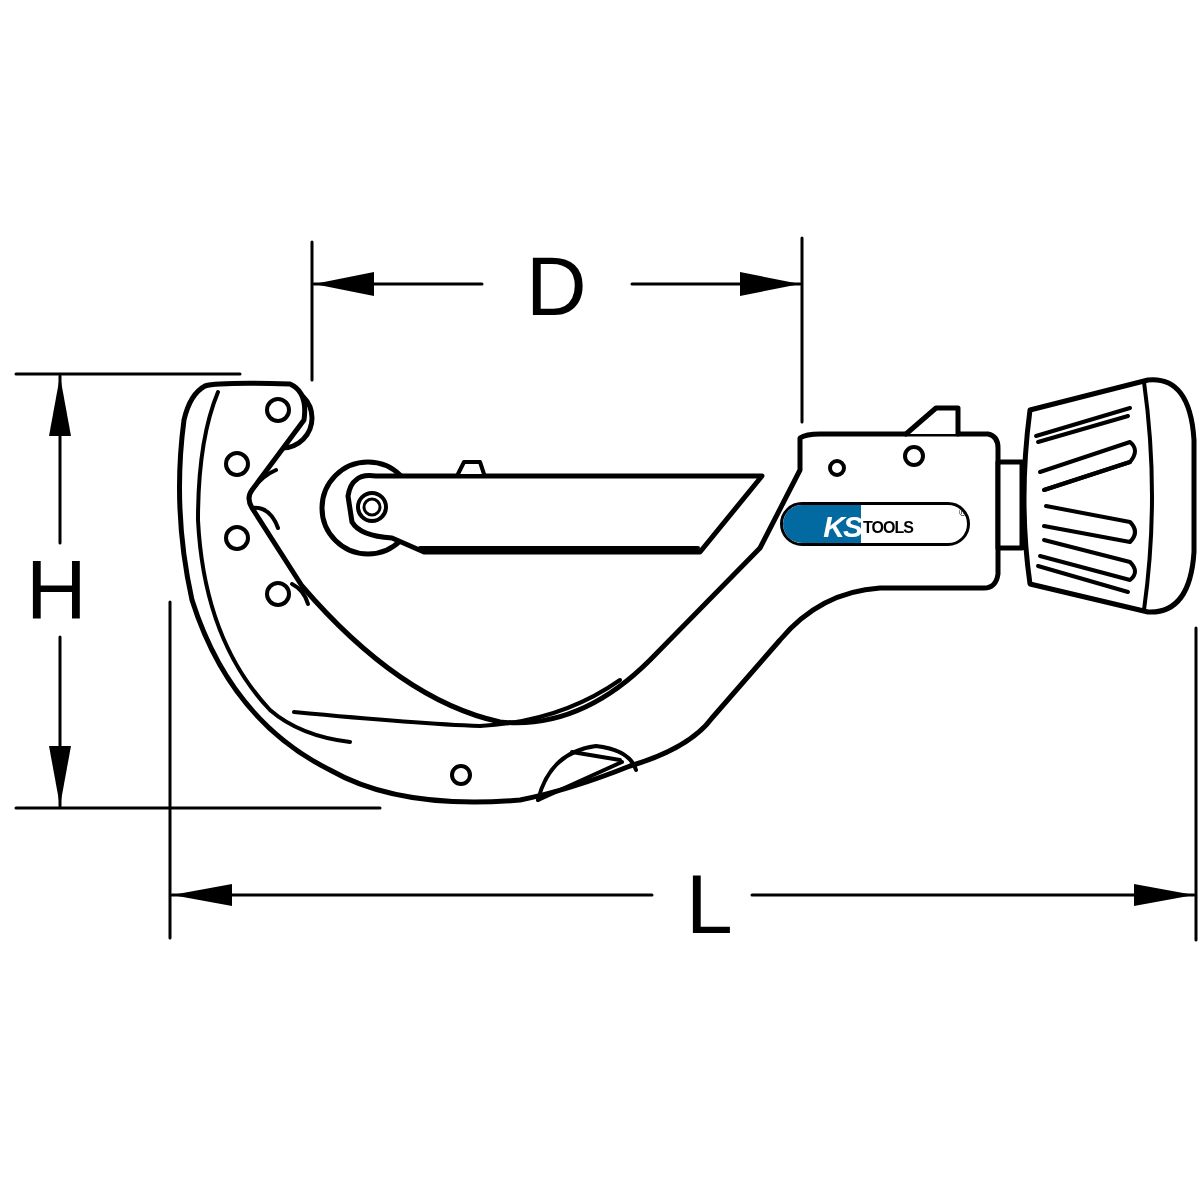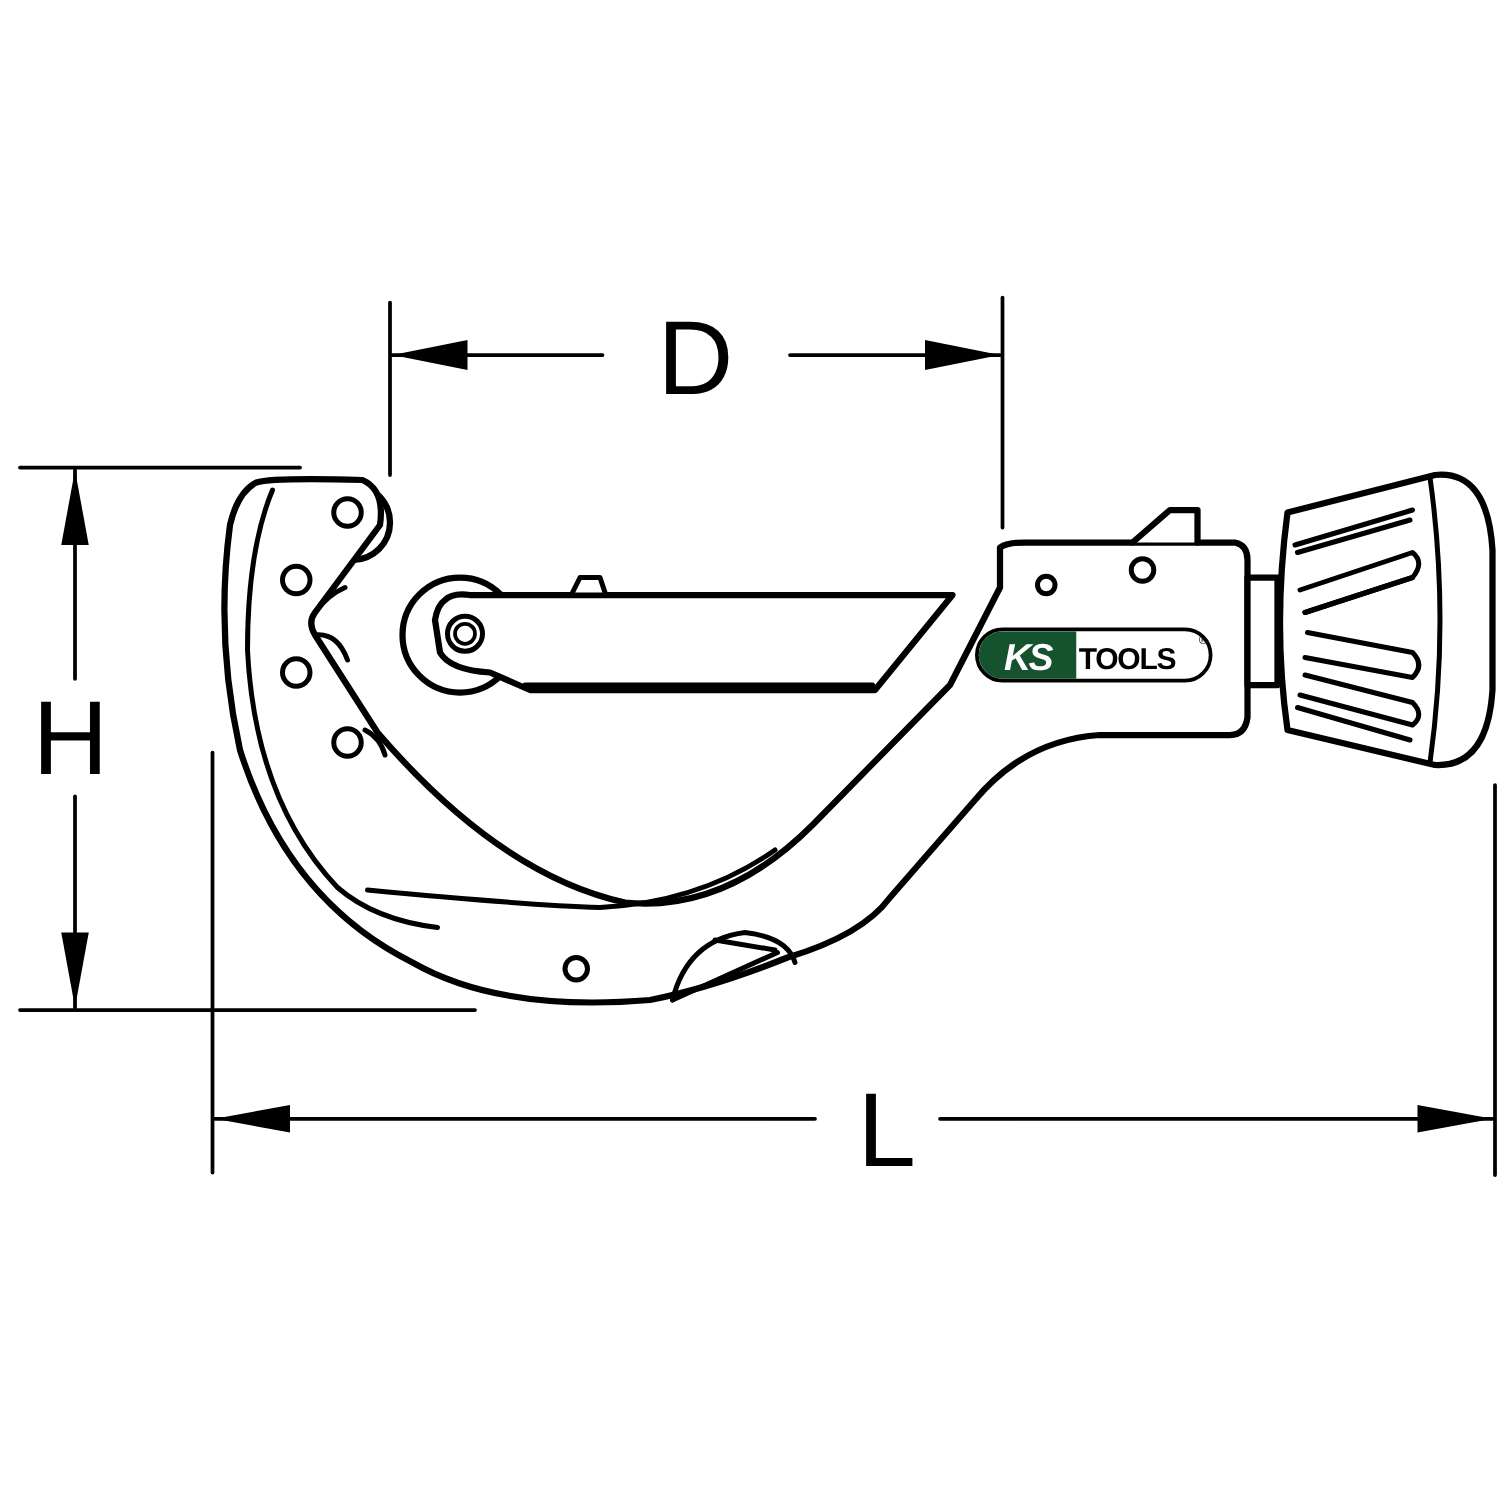--- a/index.html
+++ b/index.html
@@ -4,22 +4,22 @@
   <style>
     html, body { margin: 0; padding: 0; background: #ffffff; }
     #canvas { position: relative; width: 1200px; height: 1200px; background: #ffffff; overflow: hidden; }
     svg { position: absolute; left: 0; top: 0; }
     .dimlabel { position: absolute; font-family: "Liberation Sans", sans-serif; font-weight: normal; color: #000; line-height: 1; }
     #label-d { left: 526px; top: 244px; font-size: 84px; }
     #label-h { left: 26px; top: 548px; font-size: 84px; }
     #label-l { left: 686px; top: 862px; font-size: 84px; }
     .logo { position: absolute; left: 780px; top: 502px; width: 190px; height: 48px; }
     .logo-pill { position:absolute; left:0; top:0; width:190px; height:44px; border:3px solid #000; border-radius:24px; box-sizing:border-box; background:#fff; overflow:hidden; }
-    .logo-ks { position:absolute; left:0; top:0; width:78px; height:44px; background:#14532d; color:#fff; font-family:"Liberation Sans", sans-serif; font-style:italic; font-weight:bold; font-size:30px; line-height:44px; text-align:center; letter-spacing:-2px; }
-    .logo-tools { position:absolute; left:80px; top:0; height:44px; color:#000; font-family:"Liberation Sans", sans-serif; font-weight:bold; font-size:24px; line-height:46px; letter-spacing:-1px; }
+    .logo-ks { position:absolute; left:0; top:0; width:78px; height:44px; background:#0369a1; color:#fff; font-family:"Liberation Sans", sans-serif; font-style:italic; font-weight:bold; font-size:30px; line-height:44px; text-align:right; letter-spacing:-2px; }
+    .logo-tools { position:absolute; left:80px; top:0; height:44px; color:#000; font-family:"Liberation Sans", sans-serif; font-weight:bold; font-size:16px; line-height:46px; letter-spacing:-1px; }
     .logo-reg { position:absolute; left:176px; top:2px; font-family:"Liberation Sans", sans-serif; font-size:10px; color:#000; }
   </style>
 </head>
 <body>
 
 <div id="canvas">
   <svg width="1200" height="1200" viewBox="0 0 1200 1200" fill="none" stroke="#000" stroke-width="5" stroke-linejoin="round" stroke-linecap="round">
 
     <g stroke-width="3">
       <line x1="312" y1="242" x2="312" y2="380"></line>

